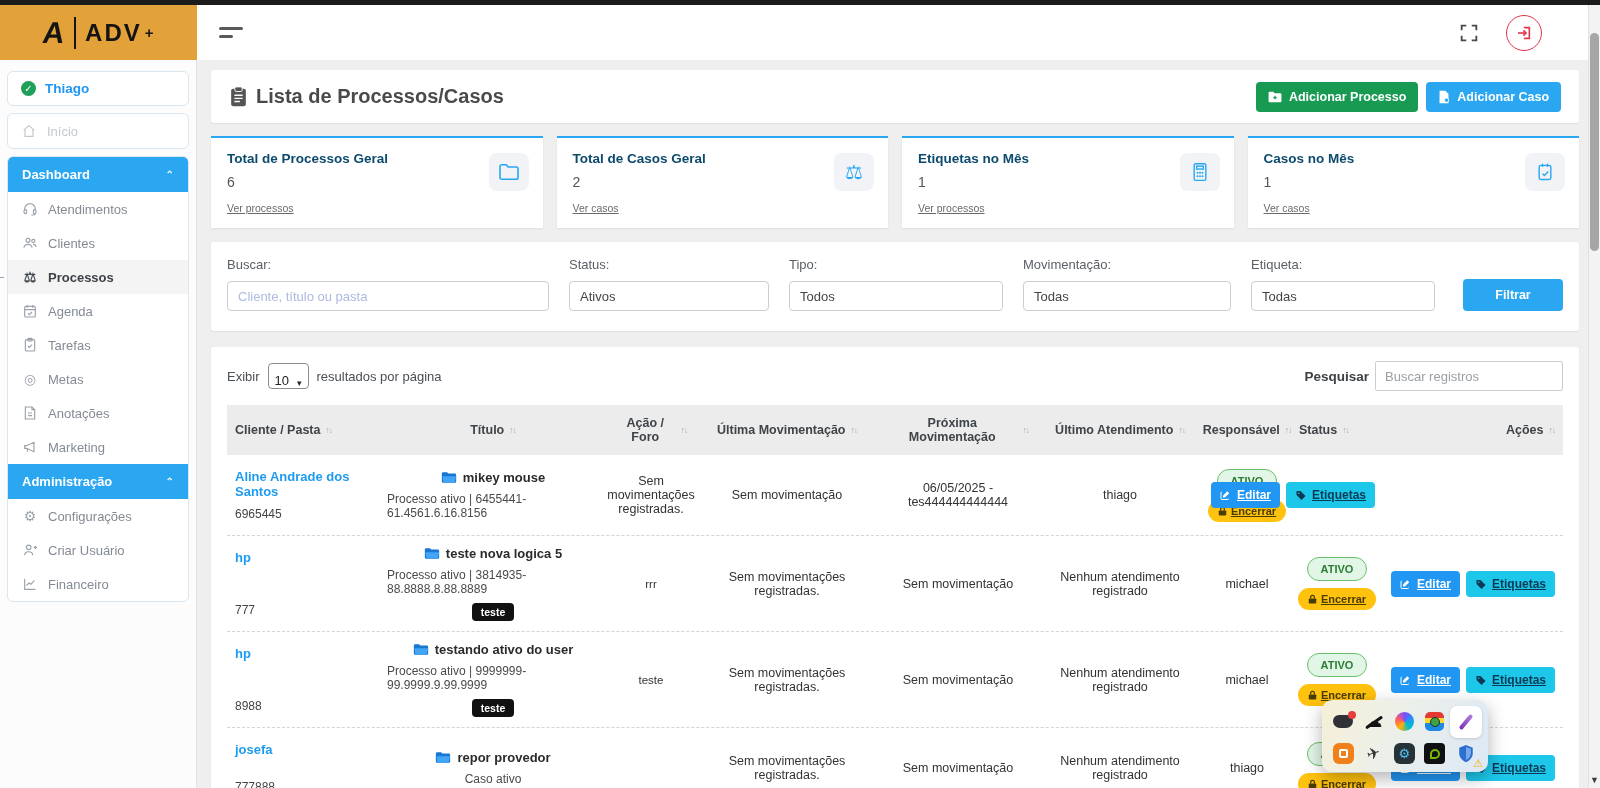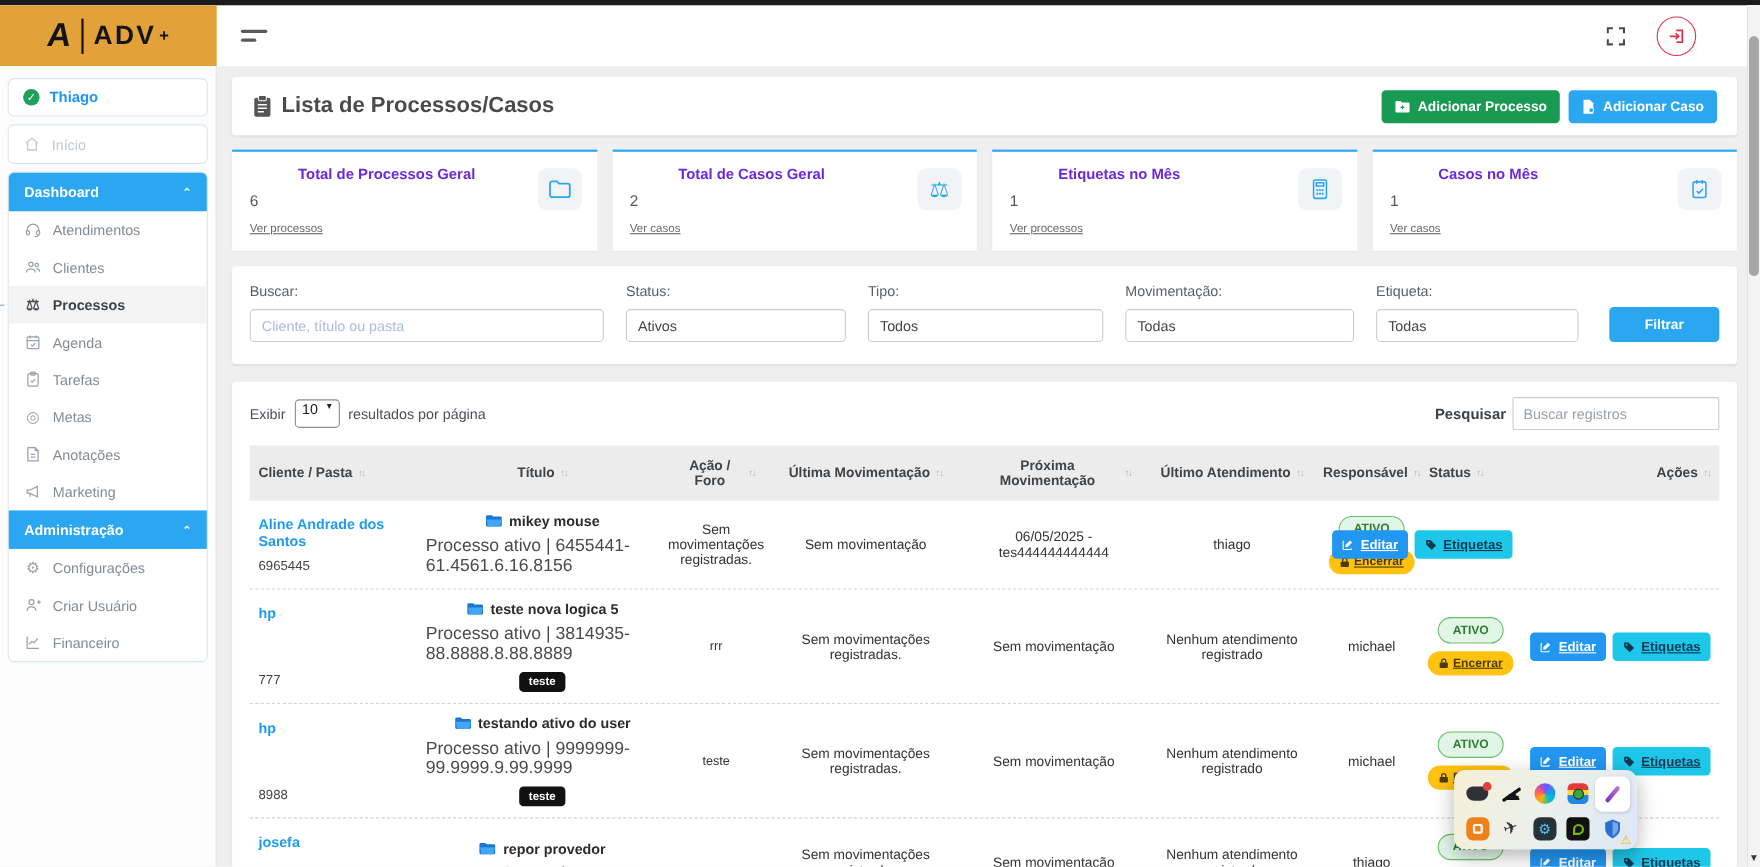--- a/index.html
+++ b/index.html
@@ -47,58 +47,58 @@
   .title-card { height:53px; display:flex; align-items:center; padding:0 18px; margin-bottom:13px; }
   .page-title { display:flex; align-items:center; gap:8px; font-size:20px; font-weight:700; color:#4a4a4a; }
   .title-actions { margin-left:auto; display:flex; gap:8px; }
   .btn { border:none; cursor:pointer; color:#fff; font-weight:700; font-size:12.5px; border-radius:4px; padding:8px 12px; display:flex; align-items:center; gap:7px; font-family:inherit; }
   .btn-green { background:#189a52; }
   .btn-blue { background:#2ba7f2; }
 
   
   .stats { display:flex; gap:14px; margin-bottom:14px; }
   .stat { flex:1; background:#fff; border-top:2px solid #2ba7f2; box-shadow:0 1px 2px rgba(0,0,0,.07); padding:13px 16px 12px; position:relative; }
-  .stat-title { color:#6d28d9; font-weight:600; font-size:13.5px;margin-left:44px; }
+  .stat-title { color:#0c4a6e; font-weight:600; font-size:13.5px; }
   .stat-value { color:#555; font-size:14px; margin-top:8px; }
   .stat-link { display:inline-block; margin-top:12px; font-size:10.5px; color:#6a6a6a; text-decoration:underline; cursor:pointer; }
   .stat-icon { position:absolute; right:14px; top:15px; width:40px; height:38px; background:#f1f3f6; border-radius:8px; display:flex; align-items:center; justify-content:center; color:#2ba7f2; }
 
   
   .filter-card { display:flex; align-items:flex-end; gap:20px; padding:15px 16px 20px; margin-bottom:16px; }
   .filter label { display:block; font-size:13px; color:#5a5f66; margin-bottom:9px; }
   .filter input, .filter .select { height:30px; border:1px solid #c9ced4; border-radius:4px; font-size:13px; color:#444; padding:0 10px; width:100%; display:flex; align-items:center; font-family:inherit; }
   .filter input::placeholder { color:#aebade; }
   .f-buscar{ width:322px; } .f-status{ width:200px; } .f-tipo{ width:214px; } .f-mov{ width:208px; } .f-etq{ width:184px; }
   .btn-filtrar { margin-left:auto; width:100px; justify-content:center; height:32px; }
 
   
   .table-card { padding:14px 16px 0; min-height:460px; }
   .tbl-controls { display:flex; align-items:center; margin-bottom:14px; }
   .ctl-left { display:flex; align-items:center; gap:8px; font-size:13px; color:#4a4f55; }
-  .pagesize { border:1px solid #8c8c8c; border-radius:4px; height:26px; padding:0 6px; display:flex; align-items:flex-start; gap:8px; font-size:13px; color:#222; }
+  .pagesize { border:1px solid #8c8c8c; border-radius:4px; height:26px; padding:0 6px; display:flex; align-items:flex-end; gap:8px; font-size:13px; color:#222; }
   .pagesize .car { font-size:9px; color:#222; }
   .ctl-right { margin-left:auto; display:flex; align-items:center; gap:6px; font-size:13.5px; color:#3c4146; font-weight:600; }
   .ctl-right input { width:188px; height:30px; border:1px solid #c9ced4; border-radius:2px; padding:0 9px; font-size:13px; font-family:inherit; color:#444; }
   .ctl-right input::placeholder { color:#9aa0a6; }
 
   .grid { display:grid; grid-template-columns:152px 228px 88px 184px 158px 166px 88px 92px 1fr; }
   .thead { background:#ececec; font-weight:700; font-size:12.5px; color:#3f4449; }
   .th { padding:11px 8px; display:flex; align-items:center; gap:5px; }
   .sort { color:#aaa; font-size:8.5px; letter-spacing:-1px; font-weight:400; }
   .th.c, .td.c { justify-content:center; text-align:center; }
   .th.r, .td.r { justify-content:flex-end; text-align:right; }
 
   .trow { border-bottom:1px dashed #d4d4d4; min-height:80px; font-size:12.5px; color:#333; }
   .td { padding:10px 8px; display:flex; align-items:center; }
   .td.col { flex-direction:column; align-items:flex-start; justify-content:space-between; min-height:80px; padding:14px 8px; }
   .td.colc { flex-direction:column; align-items:center; justify-content:center; gap:7px; }
   .client-link { color:#1e9bf0; font-weight:700; font-size:13px; text-decoration:none; cursor:pointer; }
   .folder-num { color:#444; font-size:12px; }
   .proc-title { font-weight:700; font-size:13px; color:#2b2b2b; display:flex; align-items:center; gap:6px; }
-  .proc-sub { font-size:16px; color:#4a4a4a; }
+  .proc-sub { font-size:12px; color:#4a4a4a; }
   .tag-black { background:#111; color:#fff; font-size:10.5px; font-weight:700; padding:3px 9px; border-radius:4px; }
   .acao { text-transform:none; font-size:11.5px; }
   .pill-ativo { background:#e2f6e7; border:1px solid #6abf69; color:#2e7d32; font-weight:700; font-size:11px; padding:5px 13px; border-radius:999px; }
   .pill-encerrar { background:#ffc20e; color:#4a3b00; font-weight:700; font-size:11px; padding:5px 10px; border-radius:999px; display:flex; align-items:center; gap:4px; cursor:pointer; }
   .pill-encerrar span { text-decoration:underline; }
   .act-btn { border:none; cursor:pointer; border-radius:4px; padding:6px 9px; font-size:12px; font-weight:700; display:flex; align-items:center; gap:5px; font-family:inherit; }
   .act-edit { background:#2196f3; color:#fff; } .act-edit span{ text-decoration:underline; }
   .act-tags { background:#1dc7ea; color:#0b3954; } .act-tags span{ text-decoration:underline; }
   .actions-cell { gap:6px; }
 

